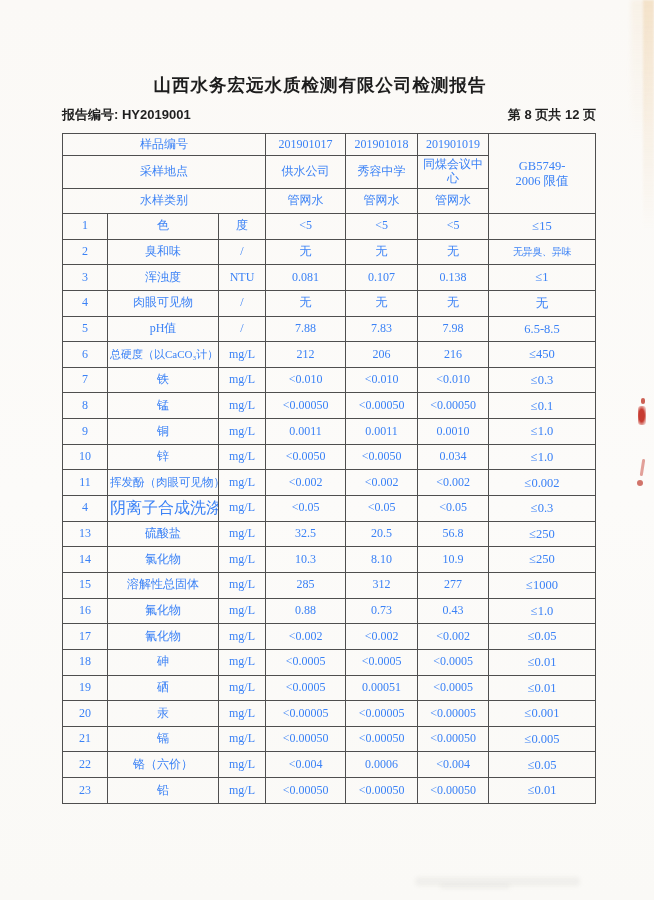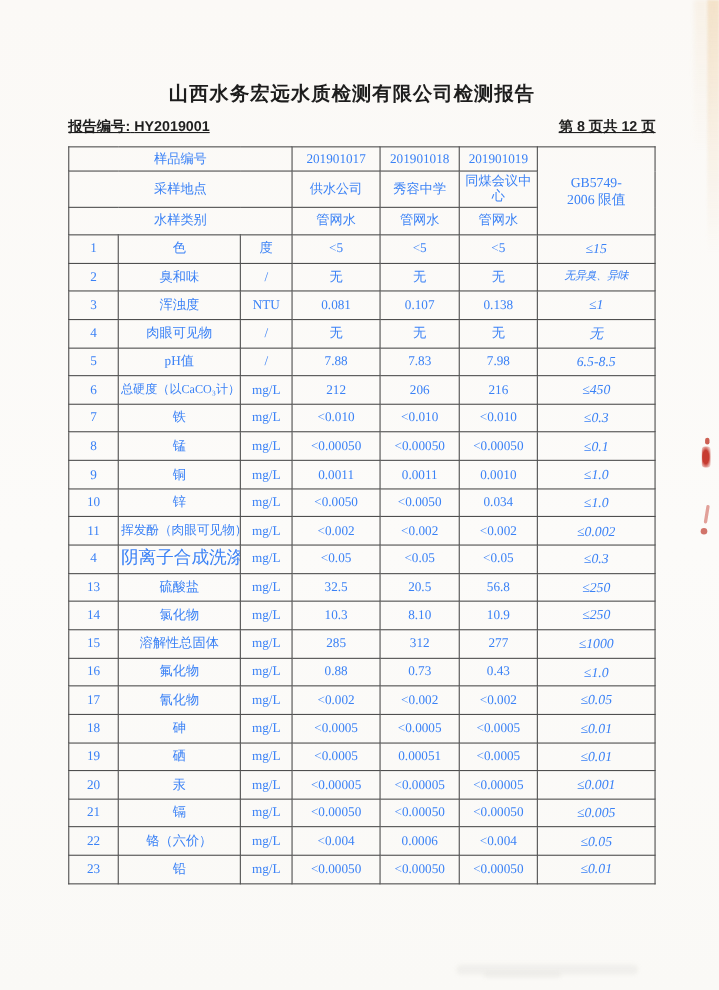--- a/index.html
+++ b/index.html
@@ -40,21 +40,21 @@
   .title {
     position: absolute; left: 0; right: 14px; top: 73px;
     margin: 0; text-align: center;
     font-family: "Liberation Sans", "DejaVu Sans", sans-serif;
     font-size: 17.5px; font-weight: 700; letter-spacing: 1px; color: #1d1d1d;
   }
   .meta {
     position: absolute; left: 62px; right: 58px; top: 106px;
     display: flex; justify-content: space-between; align-items: baseline;
     font-family: "Liberation Sans", "DejaVu Sans", sans-serif;
-    font-size: 13px; font-weight: 700; color: #1f1f1f; text-decoration: underline;
+    font-size: 13px; font-weight: 700; color: #1f1f1f;
   }
 
   
   table.report {
     position: absolute; left: 62px; top: 133px;
     width: 533px; table-layout: fixed;
     border-collapse: collapse;
     font-size: 12px; color: #3b82f6;
   }
   table.report td {
@@ -63,21 +63,21 @@
     padding: 0 2px; overflow: hidden; white-space: nowrap;
     line-height: 1.15;
   }
   tr.h1 { height: 22px; }
   tr.h2 { height: 33px; }
   tr.h3 { height: 25px; }
   tr.h2 td { white-space: normal; }
   td.limit-head { font-size: 12.5px; white-space: normal; line-height: 1.9; margin-left: 28px; }
   tbody.rows tr { height: 25.65px; }
   td.c-name { text-align: left; padding-left: 9px; }
-  td.c-limit { font-size: 12.5px; font-style: italic; }
+  td.c-limit { font-size: 12.5px; }
   tbody.rows tr:nth-child(2) td.c-limit { font-size: 10px; letter-spacing: -0.3px; margin-top: 16px; }
   tbody.rows tr:nth-child(6) td.c-name { font-size: 11px; }
   tbody.rows tr:nth-child(11) td.c-name { font-size: 11.5px; }
   tbody.rows tr:nth-child(12) td.c-name { font-size: 16px; }
 </style>
 </head>
 <body>
 
 <div class="paper">
 

